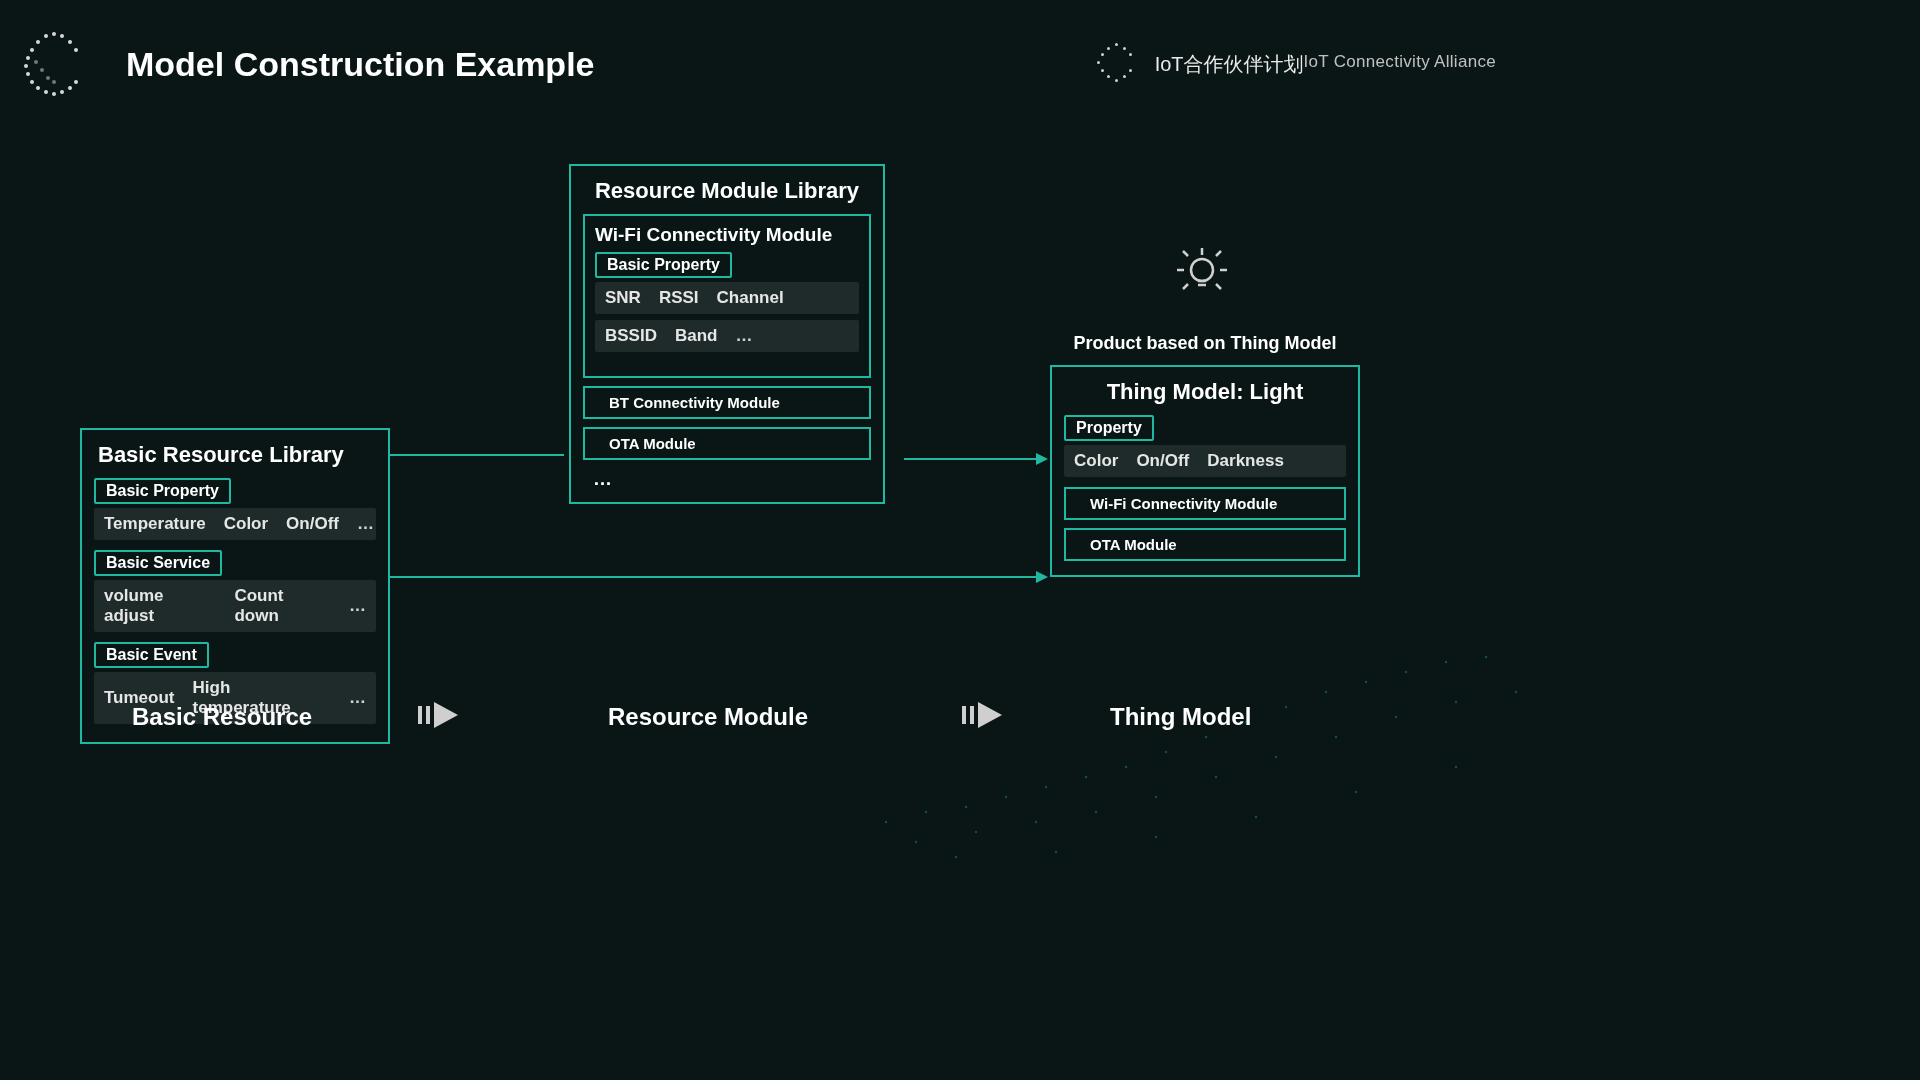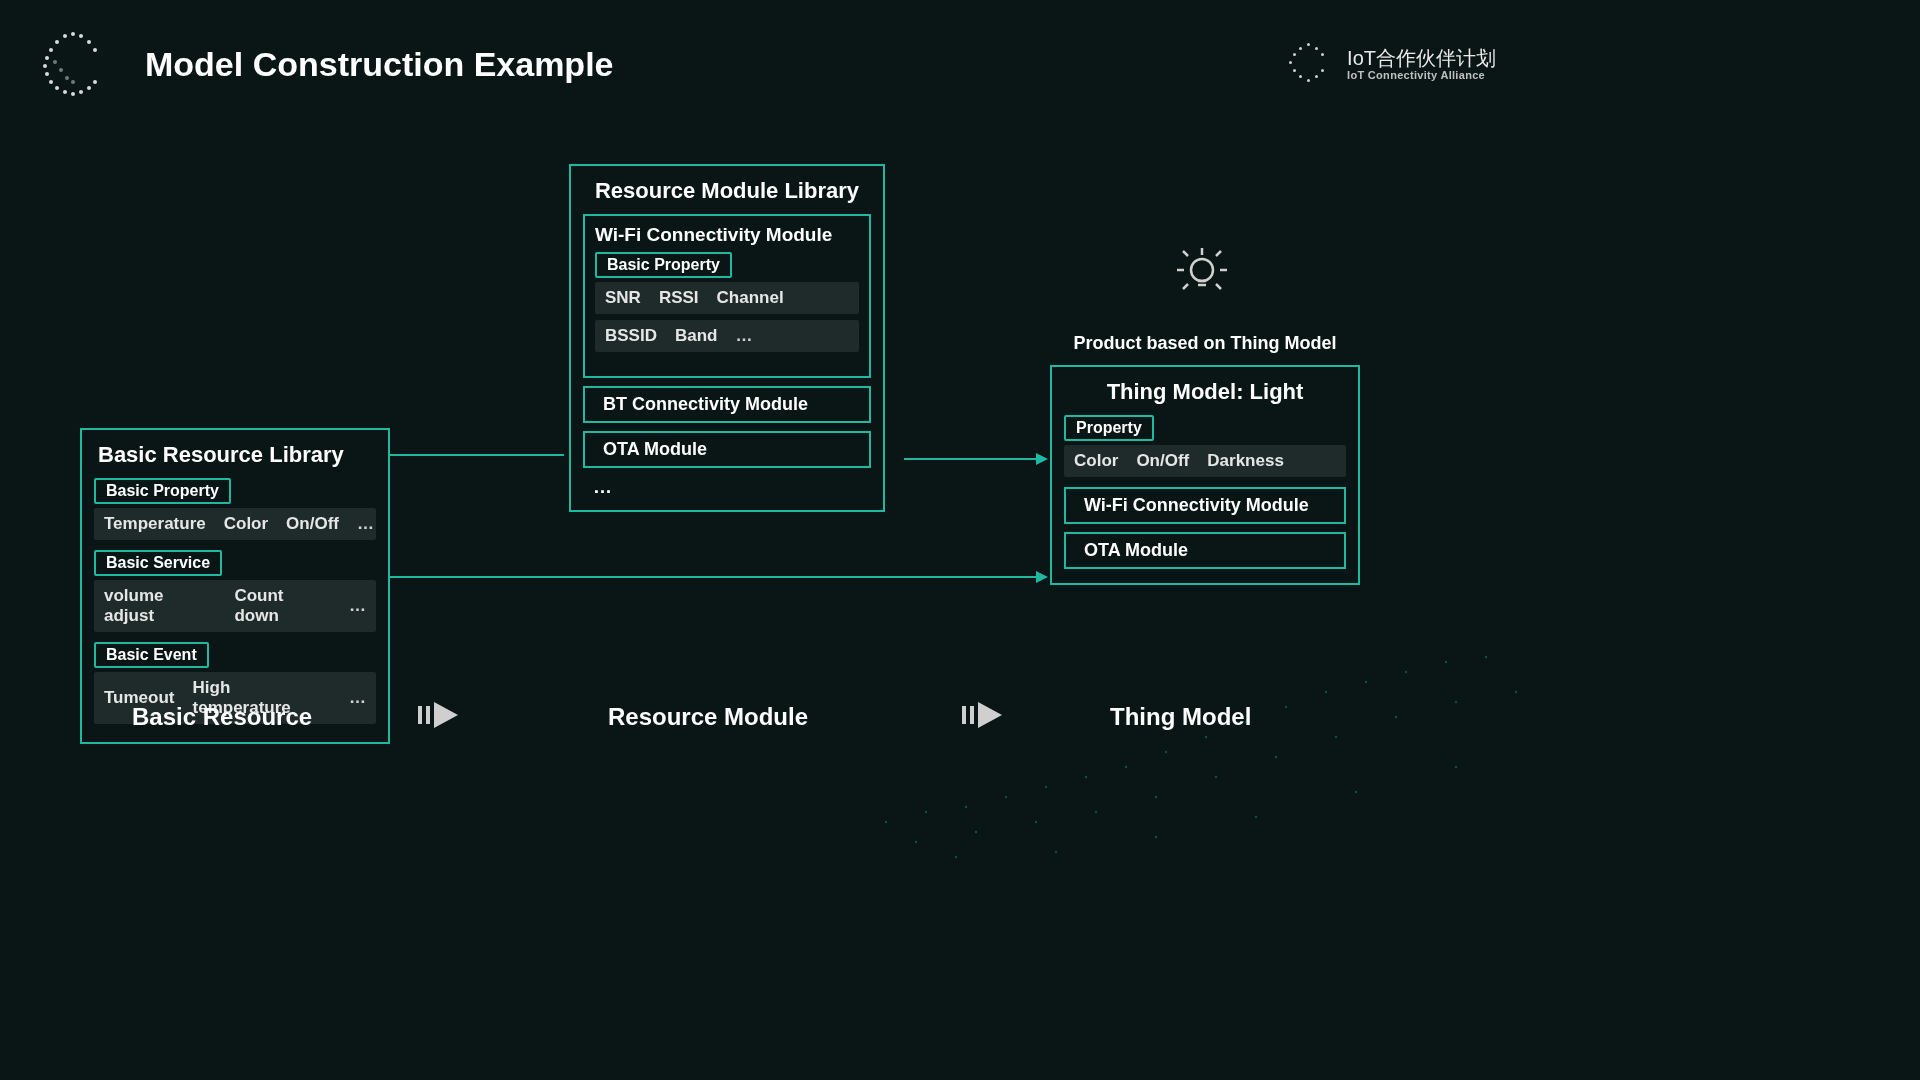--- a/index.html
+++ b/index.html
@@ -8,21 +8,21 @@
     height: 864px;
     background: #0a1615;
     color: #ffffff;
     font-family: "Segoe UI", Arial, sans-serif;
     position: relative;
     overflow: hidden;
   }
   .header {
     display: flex;
     align-items: center;
-    padding: 30px 40px 0 41px;
+    padding: 30px 40px 0 22px;
     justify-content: space-between;
   }
   .header-left {
     display: flex;
     align-items: center;
     gap: 36px;
   }
   .logo-dots {
     width: 68px; height: 68px;
     position: relative;
@@ -47,25 +47,25 @@
     width: 46px; height: 46px;
     position: relative;
   }
   .logo-dots-sm span {
     position: absolute;
     width: 3px; height: 3px;
     background: #cfcfcf;
     border-radius: 50%;
   }
   .brand-text {
-    display: flex; flex-direction: column;
+    display: flex; flex-direction: row;
     line-height: 1.1;
   }
   .brand-cn { font-size: 20px; font-weight: 500; color: #eaeaea; }
-  .brand-en { font-size: 11px; color: #c0c0c0; letter-spacing: 0.3px; font-weight: bold; }
+  .brand-en { font-size: 17px; color: #c0c0c0; letter-spacing: 0.3px; }
 
   .stage {
     position: relative;
     width: 100%;
     height: calc(100% - 100px);
   }
   .box {
     position: absolute;
     border: 2px solid #1fb9a2;
     background: rgba(0,0,0,0.0);
@@ -106,22 +106,22 @@
     padding: 8px 10px;
     margin-bottom: 8px;
   }
   .sub-title {
     font-size: 19px;
     font-weight: 700;
     margin-bottom: 6px;
   }
   .sub-slim {
     border: 2px solid #1fb9a2;
-    padding: 6px 18px;
-    font-size: 18px;
+    padding: 6px 24px;
+    font-size: 15px;
     font-weight: 700;
     margin-bottom: 8px;
   }
   .sub-ell { padding-left: 10px; font-weight: 700; font-size: 19px; }
 
   
   #basic-box { left: 80px; top: 330px; width: 310px; }
   
   #rm-box { left: 569px; top: 66px; width: 316px; }
   

